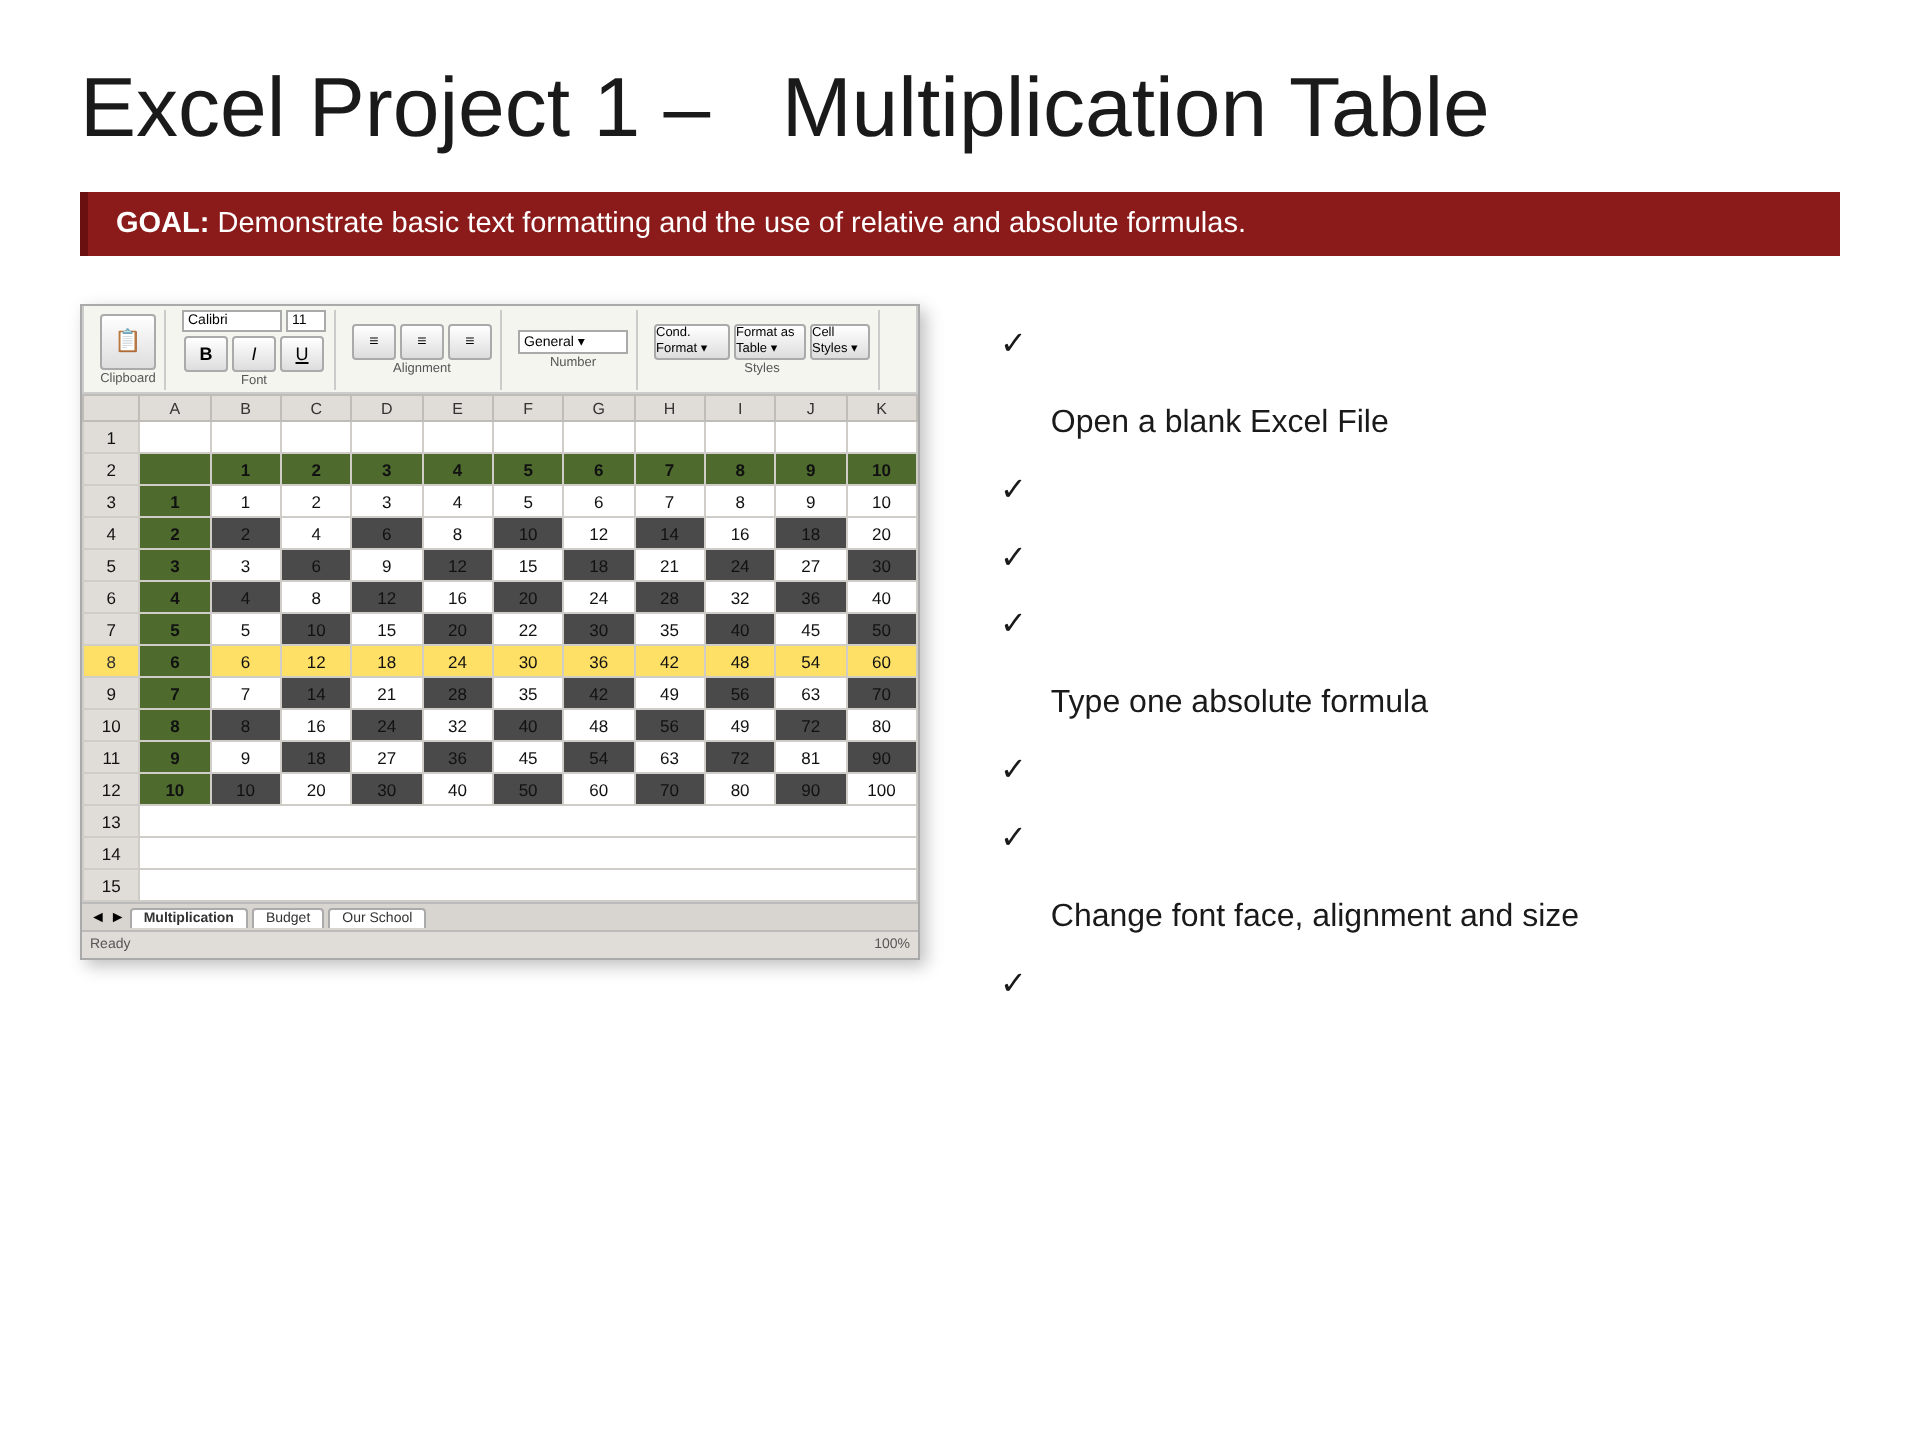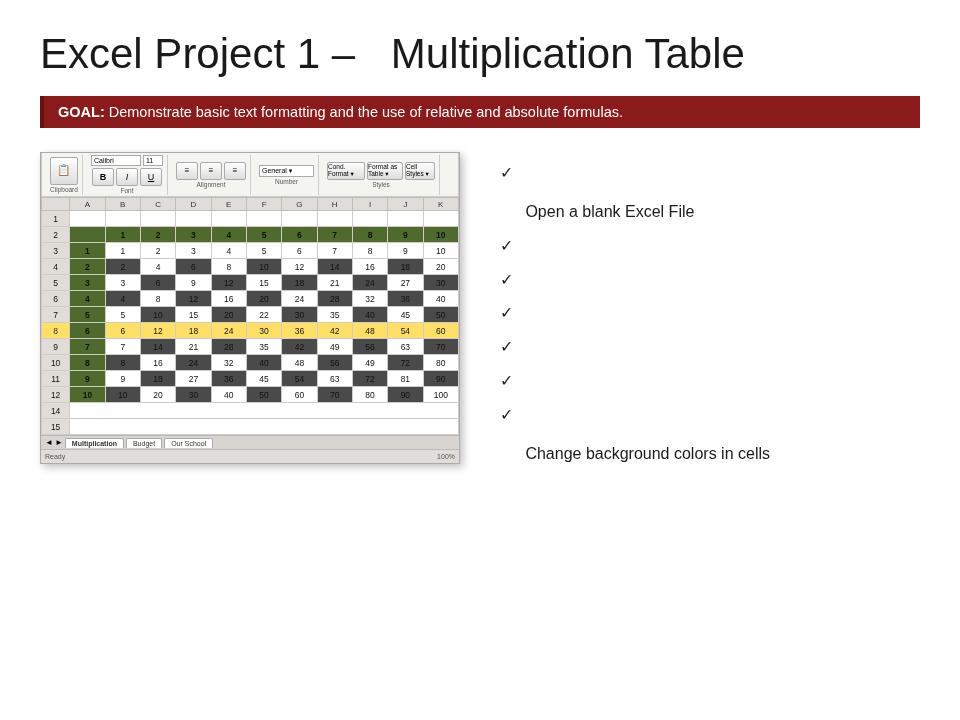--- a/index.html
+++ b/index.html
@@ -556,20 +556,24 @@
             <td>40</td>
             <td class="cell-dark">50</td>
             <td>60</td>
             <td class="cell-dark">70</td>
             <td>80</td>
             <td class="cell-dark">90</td>
             <td>100</td>
           </tr>
 
           <tr>
+            <td class="row-header">13</td>
+            <td colspan="11"></td>
+          </tr>
+          <tr>
             <td class="row-header">14</td>
             <td colspan="11"></td>
           </tr>
           <tr>
             <td class="row-header">15</td>
             <td colspan="11"></td>
           </tr>
         </tbody>
       </table>
     </div>
@@ -596,27 +600,28 @@
         <span class="skill-text">Open a blank Excel File</span>
       </li>
       <li class="skill-item">
         <span class="checkmark">✓</span>
       </li>
       <li class="skill-item">
         <span class="checkmark">✓</span>
       </li>
       <li class="skill-item">
         <span class="checkmark">✓</span>
+        <span class="skill-text">Type one absolute formula</span>
       </li>
       <li class="skill-item">
         <span class="checkmark">✓</span>
       </li>
       <li class="skill-item">
         <span class="checkmark">✓</span>
+        <span class="skill-text">Change font face, alignment and size</span>
       </li>
       <li class="skill-item">
         <span class="checkmark">✓</span>
-        <span class="skill-text">Change background colors in cells</span>
       </li>
     </ul>
   </div>
 
 </div>
 
 </body></html>

